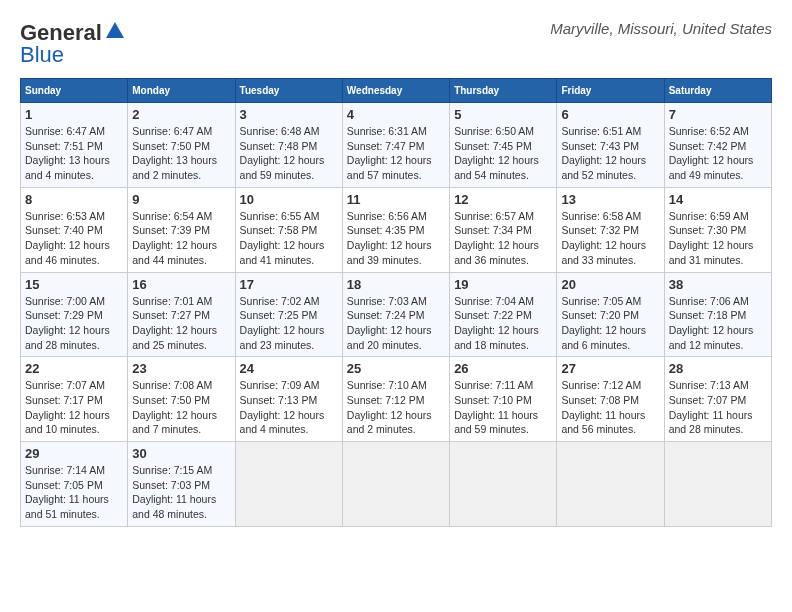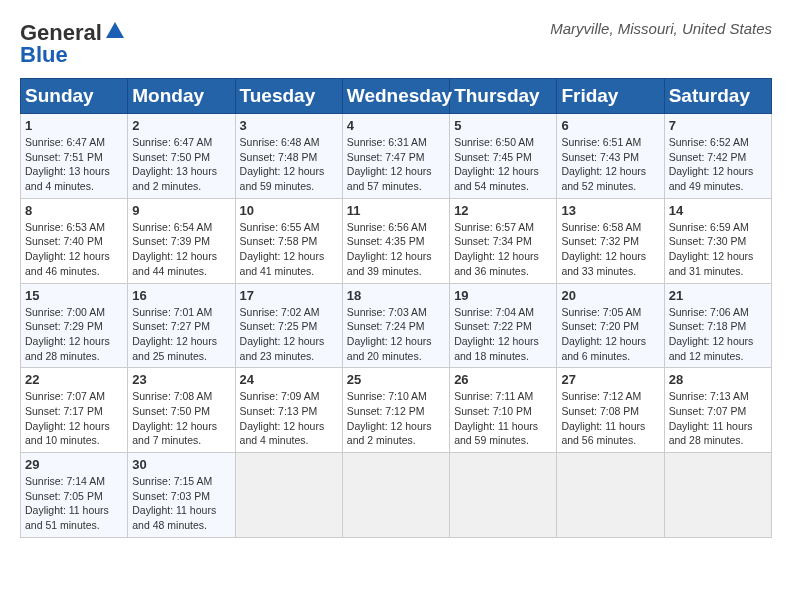--- a/index.html
+++ b/index.html
@@ -39,21 +39,21 @@
       font-style: italic;
     }
     table {
       width: 100%;
       border-collapse: collapse;
       table-layout: fixed;
     }
     thead tr th {
       background: #2563a8;
       color: #fff;
-      font-size: 19px;
+      font-size: 10px;
       font-weight: bold;
       padding: 6px 4px;
       text-align: left;
       border: 1px solid #1a4a8a;
     }
     tbody tr td {
       vertical-align: top;
       border: 1px solid #ccc;
       padding: 4px 4px;
       font-size: 10.5px;
@@ -83,21 +83,21 @@
 <body>
 
 <div class="header-area">
   <div class="logo">
     <div class="logo-top-row">
       <span style="font-size:22px; font-weight:bold; color:#333;">General</span>
       <svg width="22" height="22" viewBox="0 0 22 22" style="margin-left:2px; margin-top:-4px;">
         <polygon points="11,2 20,18 2,18" fill="#1a5fb4"></polygon>
       </svg>
     </div>
-    <span style="font-size:22px; font-weight:bold; color:#1a5fb4; margin-top:-4px;">Blue</span>
+    <span style="font-size:22px; font-weight:normal; color:#1a5fb4; margin-top:-4px;">Blue</span>
   </div>
   <div class="title-area">
     <div class="location">Maryville, Missouri, United States</div>
   </div>
 </div>
 
 <table>
   <thead>
     <tr>
     <th>Sunday</th>
@@ -189,21 +189,21 @@
         </td>
         <td>
           <div class="day-num">19</div>
           <div class="day-info"><span>Sunrise: 7:04 AM</span><br><span>Sunset: 7:22 PM</span><br><span>Daylight: 12 hours and 18 minutes.</span></div>
         </td>
         <td>
           <div class="day-num">20</div>
           <div class="day-info"><span>Sunrise: 7:05 AM</span><br><span>Sunset: 7:20 PM</span><br><span>Daylight: 12 hours and 6 minutes.</span></div>
         </td>
         <td>
-          <div class="day-num">21</div>
+          <div class="day-num">38</div>
           <div class="day-info"><span>Sunrise: 7:06 AM</span><br><span>Sunset: 7:18 PM</span><br><span>Daylight: 12 hours and 12 minutes.</span></div>
         </td>
       </tr>
       <tr>
         <td>
           <div class="day-num">22</div>
           <div class="day-info"><span>Sunrise: 7:07 AM</span><br><span>Sunset: 7:17 PM</span><br><span>Daylight: 12 hours and 10 minutes.</span></div>
         </td>
         <td>
           <div class="day-num">23</div>

